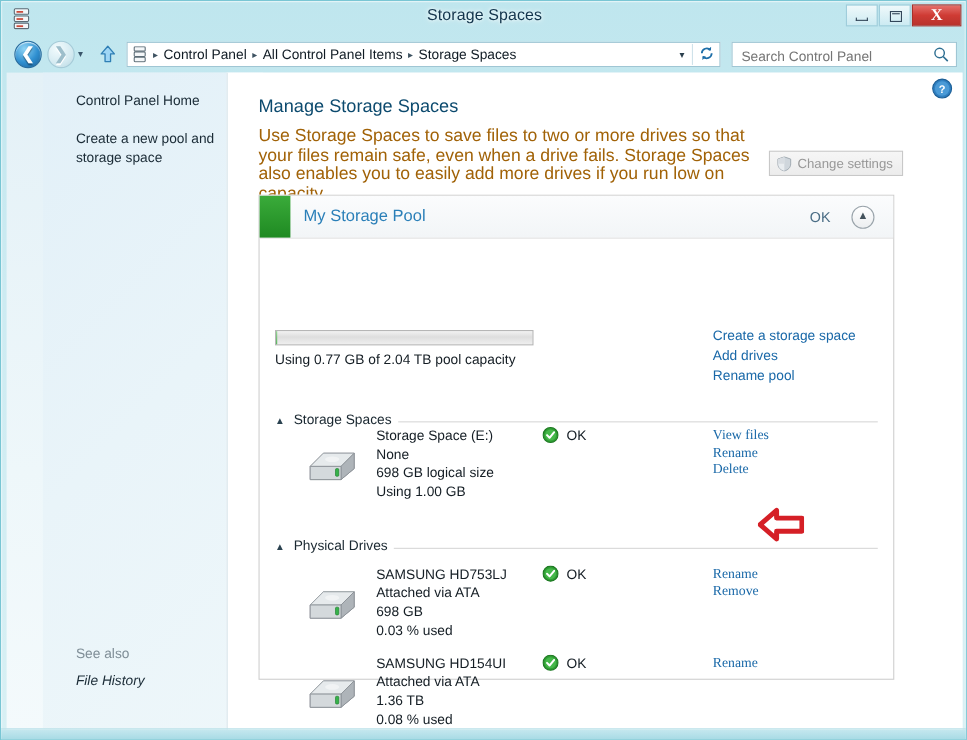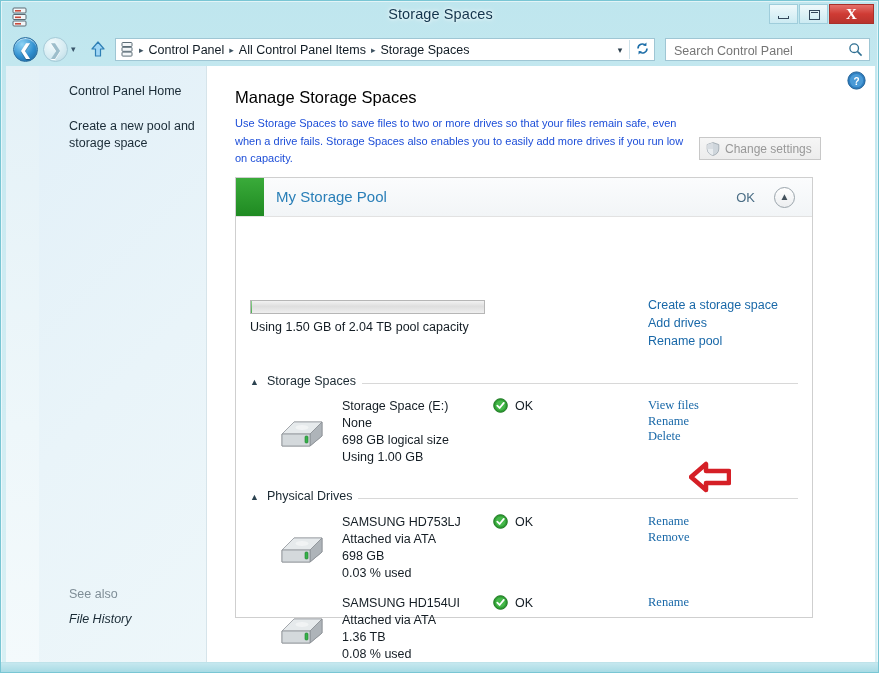--- a/index.html
+++ b/index.html
@@ -291,28 +291,28 @@
   .help-icon {
     position: absolute;
     right: 9px; top: 5px;
     width: 19px; height: 19px;
   }
 
   .page-title {
     position: absolute;
     left: 28px; top: 22px;
     font-size: 16.5px;
-    color: #000000;
+    color: #0c4a6e;
   }
   .page-desc {
     position: absolute;
     left: 28px; top: 49px;
     width: 450px;
-    font-size: 11px;
-    color: #1d4ed8;
+    font-size: 16px;
+    color: #a16207;
     line-height: 17.5px;
   }
 
   .change-settings {
     position: absolute;
     left: 492px; top: 71px;
     height: 23px;
     min-width: 115px;
     border: 1px solid #c8c8c8;
     background: linear-gradient(180deg, #f6f6f6 0%, #ececec 100%);
@@ -645,35 +645,35 @@
           <div class="pool-name">My Storage Pool</div>
           <div class="pool-status">OK</div>
           <div class="collapse-btn">
             <span>▲</span>
           </div>
         </div>
 
         <div class="capacity-bar">
           <div class="capacity-fill" style="width:1px"></div>
         </div>
-        <div class="capacity-text">Using 1.50 GB of 2.04 TB pool capacity</div>
+        <div class="capacity-text">Using 0.77 GB of 2.04 TB pool capacity</div>
 
         <div class="pool-links">
           <a>Create a storage space</a>
           <a>Add drives</a>
           <a>Rename pool</a>
         </div>
 
         <div class="section-head" style="top:198px">
           <span class="sec-chevron">▲</span>
           <span class="sec-rule"></span>
           <span class="sec-title">Storage Spaces</span>
         </div>
 
-        <div class="row" style="top:220px">
+        <div class="row" style="top:210px">
           <div class="row-icon">
             <svg width="48" height="40" viewBox="0 0 48 40">
               <path d="M4 22 L16 10 L44 10 L44 24 L32 34 L4 34 Z" fill="#c9ced2" stroke="#8b9196" stroke-width="0.8"></path>
               <path d="M4 22 L16 10 L44 10 L32 22 Z" fill="#e6eaec" stroke="#9aa0a5" stroke-width="0.8"></path>
               <path d="M32 22 L44 10 L44 24 L32 34 Z" fill="#aeb4b9" stroke="#8b9196" stroke-width="0.8"></path>
               <path d="M4 22 L32 22 L32 34 L4 34 Z" fill="#d4d9dc" stroke="#8b9196" stroke-width="0.8"></path>
               <ellipse cx="24" cy="15.5" rx="6.5" ry="2.6" fill="#f2f5f6" opacity="0.85"></ellipse>
               <rect x="27" y="24" width="3" height="7" rx="1" fill="#36b24a" stroke="#1f7d2e" stroke-width="0.6"></rect>
             </svg>
           </div>

